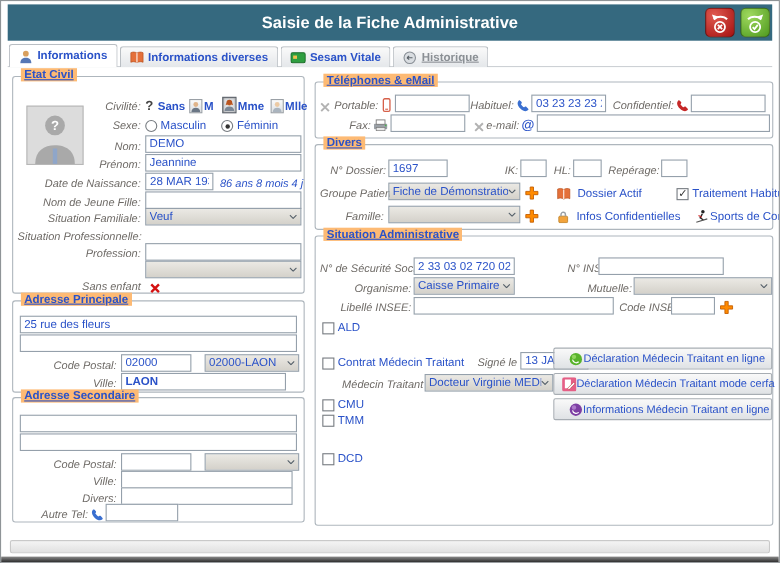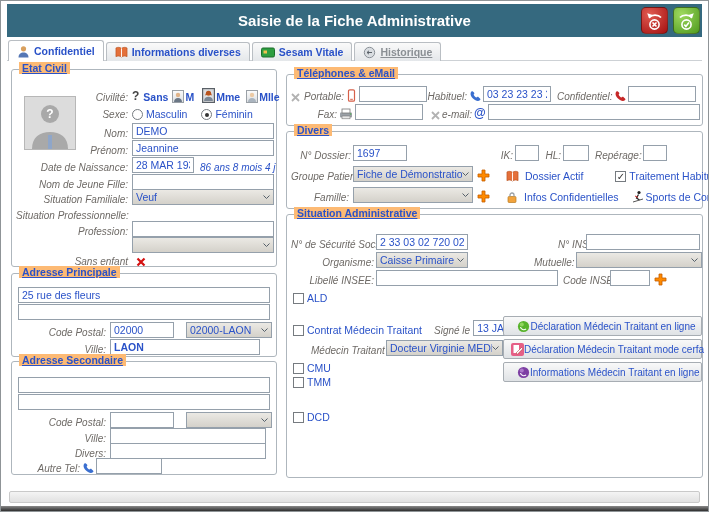--- a/index.html
+++ b/index.html
@@ -51,21 +51,21 @@
           cursor:pointer; padding:0 5px; font-family:inherit; }
   .mbtn .t { flex:1; text-align:center; white-space:nowrap; }
   .ico { flex:none; display:inline-flex; align-items:center; justify-content:center; }
   .statusbar { position:absolute; left:8px; right:8px; bottom:8px; height:12px;
                background:linear-gradient(#f4f4f4,#e1e1e1); border:1px solid #c9c9c9; border-radius:2px; }
   .bottom-edge { position:absolute; left:0; right:0; bottom:0; height:5px; background:linear-gradient(#8a8a8a,#2e2e2e); }
   .qmark { font-size:12px; font-weight:bold; color:#444; }
   .at { font-size:12px; font-weight:bold; color:#2a52c8; }
   .ml1{margin-left:1px}.ml2{margin-left:2px}.ml3{margin-left:3px}.ml4{margin-left:4px}.ml5{margin-left:5px}
   .ml6{margin-left:6px}.ml8{margin-left:8px}.ml12{margin-left:12px}.ml14{margin-left:14px}.ml16{margin-left:16px}
-  .ml20{margin-left:20px}.ml32{margin-left:32px}.ml90{margin-left:90px}
+  .ml20{margin-left:20px}.ml32{margin-left:32px}.ml90{margin-left:48px}
 </style>
 </head>
 <body>
 
 <div class="titlebar">
   <span class="title">Saisie de la Fiche Administrative</span>
   <div class="tb-buttons">
     <button class="tb-btn red">
       <span class="ico">
         <svg width="21" height="21" viewBox="0 0 21 21">
@@ -90,21 +90,21 @@
 </div>
 
 <div class="tabbar">
   <div class="tab active">
     <span class="ico">
         <svg width="13" height="13" viewBox="0 0 13 13">
           <circle cx="6.5" cy="3.8" r="2.6" fill="#d9a05e"></circle>
           <path d="M1.5 12.5c0-3.4 2.2-5 5-5s5 1.6 5 5z" fill="#5577b5"></path>
         </svg>
       </span>
-    <span>Confidentiel</span>
+    <span>Informations</span>
   </div>
   <div class="tab">
     <span class="ico">
         <svg width="13" height="12" viewBox="0 0 14 12">
           <path d="M7 2C5 .6 2.5.8 1 1.6V11c1.5-.8 4-.9 6 .4 2-1.3 4.5-1.2 6-.4V1.6C11.5.8 9 .6 7 2z" fill="#e4703a" stroke="#b34a16" stroke-width=".6"></path>
           <path d="M7 2v9.4" stroke="#fff" stroke-width="1"></path>
         </svg>
       </span>
     <span>Informations diverses</span>
   </div>

